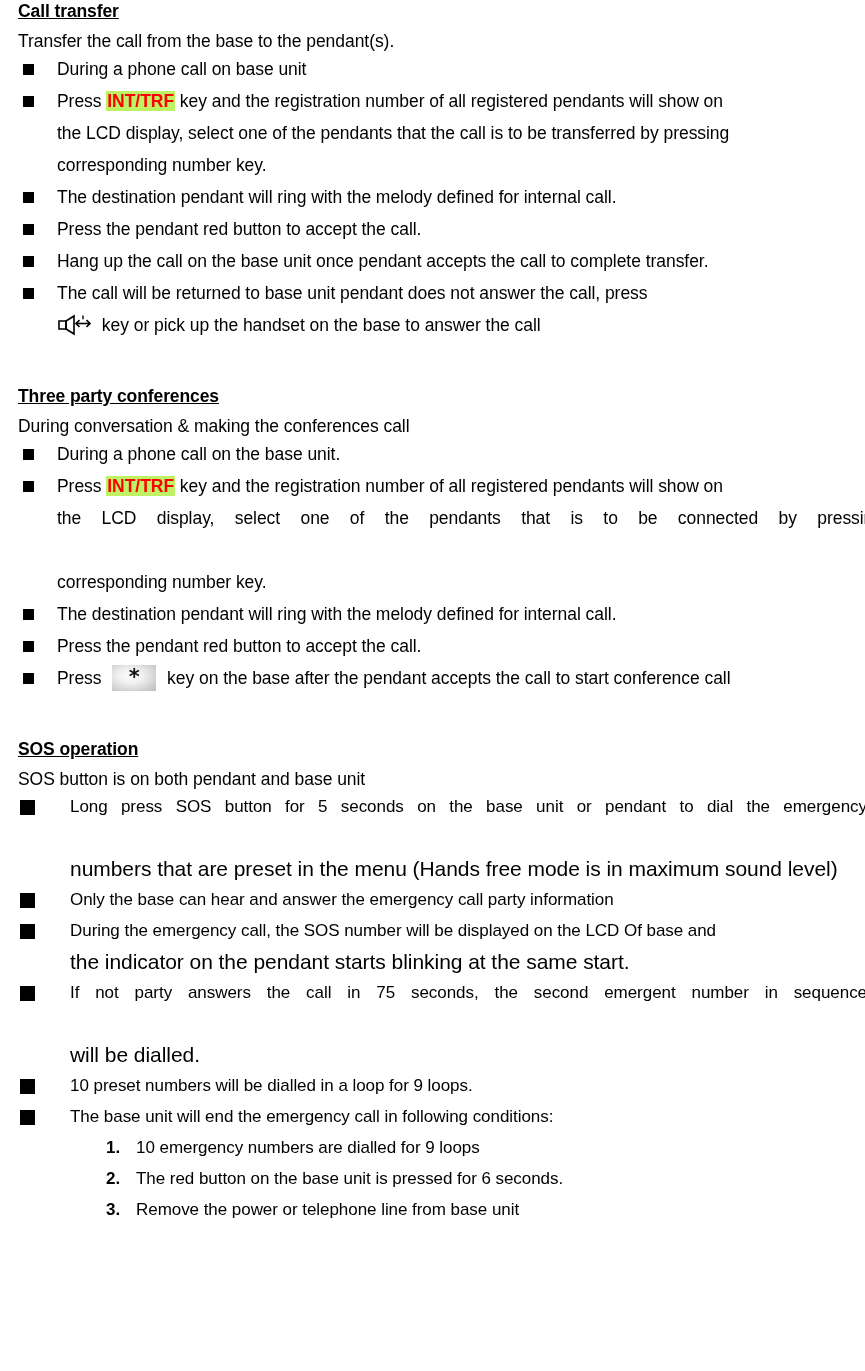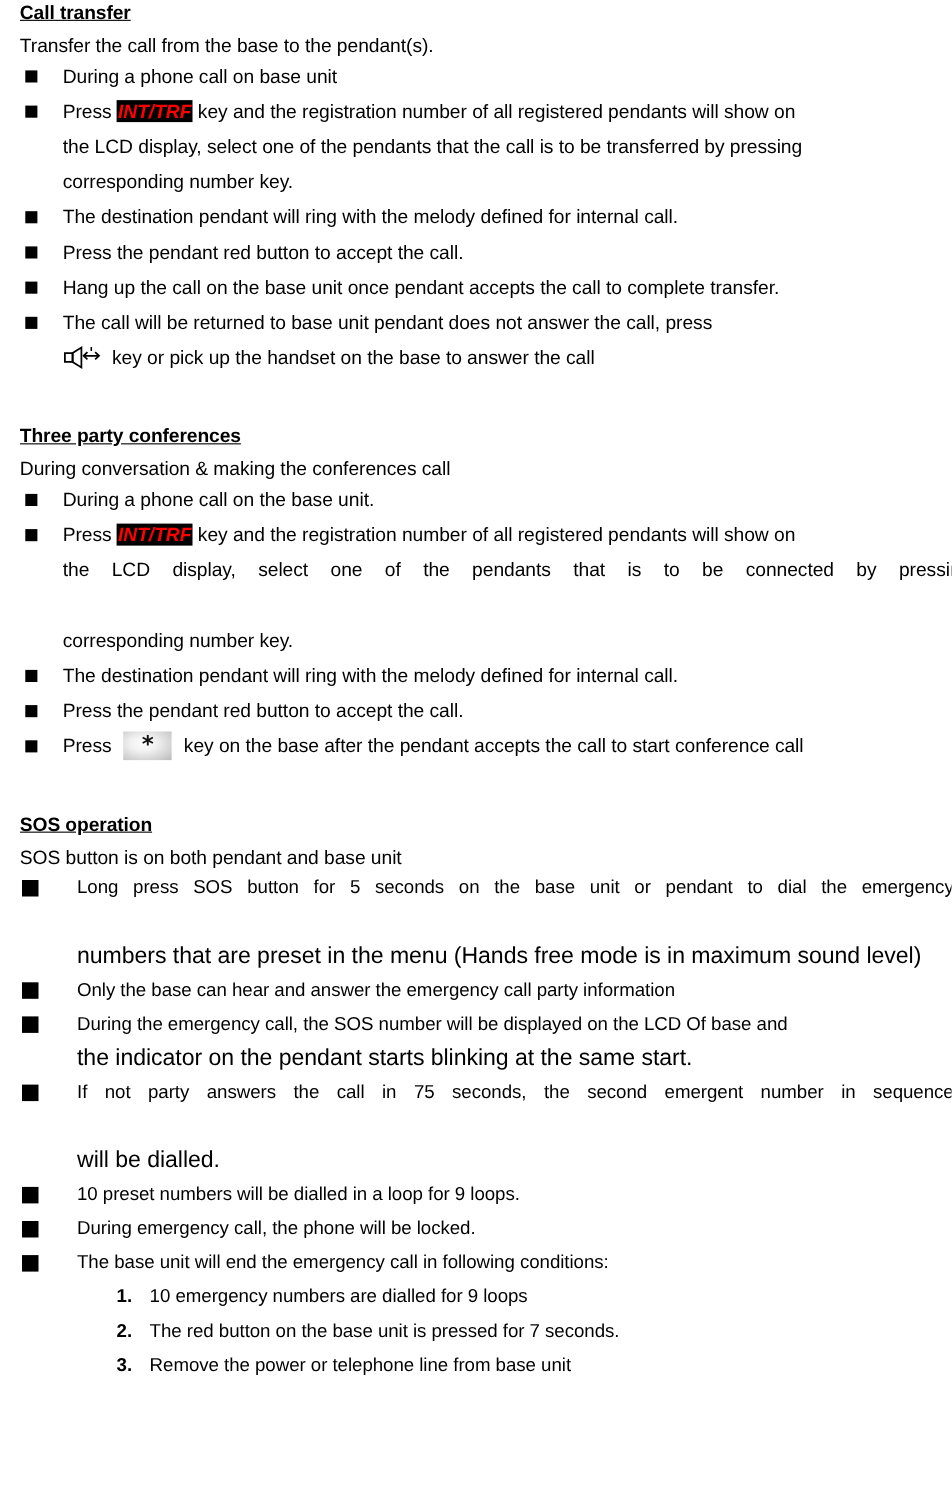--- a/index.html
+++ b/index.html
@@ -121,23 +121,22 @@
     left: 88px;
     top: 0;
     font-weight: bold;
     font-size: 17px;
   }
 
   
   .keyhl {
     font-weight: bold;
     color: #ff0000;
-    background: #000000;
+    background: #bef264;
     padding: 0 1px;
-    font-style: italic;
   }
 
   
   .spk-icon {
     display: inline-block;
     width: 36px;
     height: 22px;
     vertical-align: -5px;
     margin-right: 4px;
   }
@@ -310,37 +309,36 @@
       <div class="sub-line-sos" style="padding-left:0">will be dialled.</div>
     </li>
 
     <li>
       <span class="sq-lg"></span>
       <span>10 preset numbers will be dialled in a loop for 9 loops.</span>
     </li>
 
     <li>
       <span class="sq-lg"></span>
-      <span>During emergency call, the phone will be locked.</span>
     </li>
 
     <li>
       <span class="sq-lg"></span>
       <span>The base unit will end the emergency call in following conditions:</span>
     </li>
   </ul>
 
   <ol class="nlist">
     <li>
       <span class="num">1.</span>
       <span>10 emergency numbers are dialled for 9 loops</span>
     </li>
     <li>
       <span class="num">2.</span>
-      <span>The red button on the base unit is pressed for 7 seconds.</span>
+      <span>The red button on the base unit is pressed for 6 seconds.</span>
     </li>
     <li>
       <span class="num">3.</span>
       <span>Remove the power or telephone line from base unit</span>
     </li>
   </ol>
 
 </div>
 
 </body></html>

